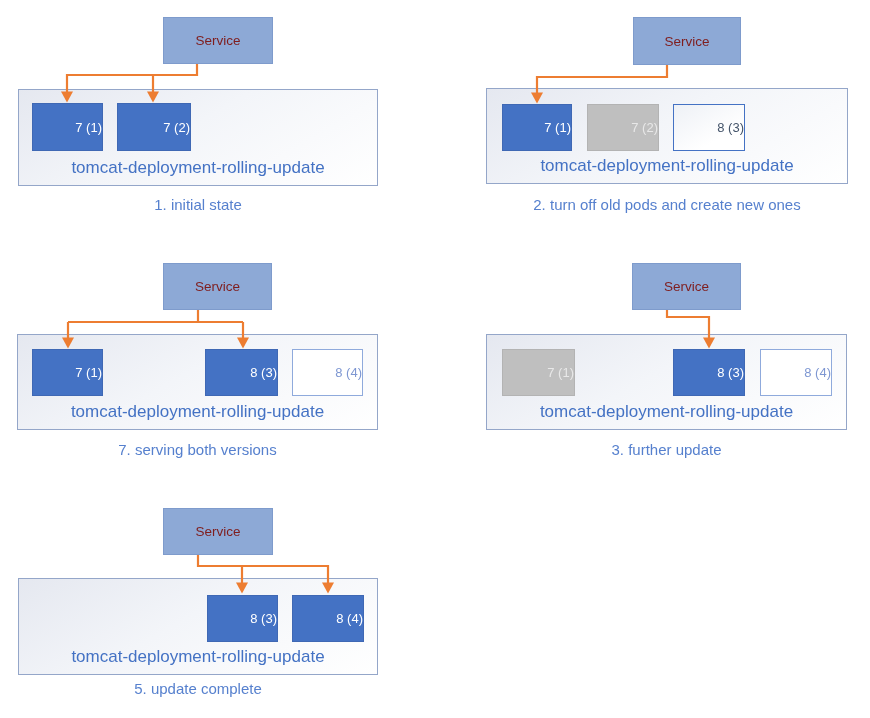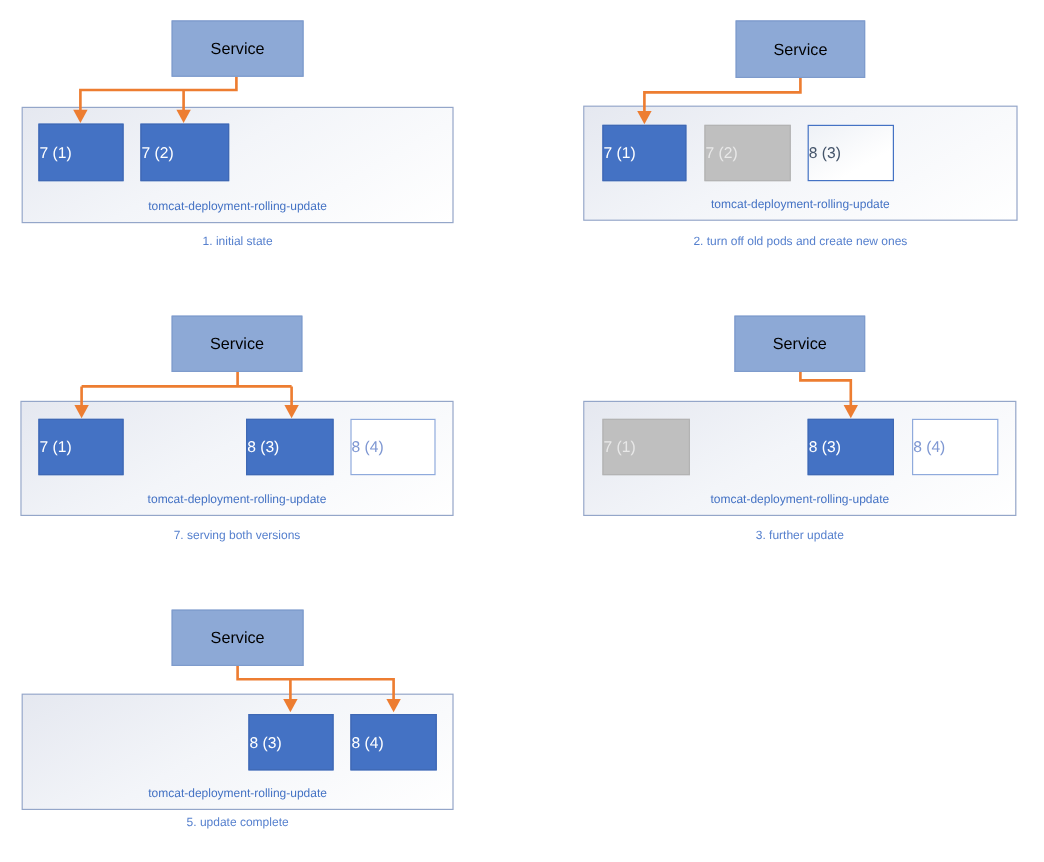--- a/index.html
+++ b/index.html
@@ -3,45 +3,45 @@
 <meta charset="utf-8">
 <style>
   html,body{margin:0;padding:0;background:#ffffff;}
   #stage{
     position:relative;width:870px;height:718px;background:#ffffff;overflow:hidden;
     font-family:"Liberation Sans",sans-serif;
   }
   .abs{position:absolute;box-sizing:border-box;}
   
   .service{
-    background:#8da9d6;border:1px solid #7e9bcc;color:#000000;
+    background:#8da9d6;border:1px solid #7e9bcc;color:#7f1d1d;
     display:flex;align-items:center;justify-content:center;
-    font-size:13.5px;z-index:3;
+    font-size:13.5px;z-index:3;margin-left:20px;
   }
   
   .deployment{
     background:linear-gradient(150deg,#e5e8f0 0%,#f3f5f9 45%,#ffffff 100%);
     border:1px solid #94a6c9;z-index:1;
   }
   .deployment-label{
     position:absolute;left:0;bottom:7px;width:100%;text-align:center;
-    color:#4472c4;font-size:10px;z-index:2;
+    color:#4472c4;font-size:17px;z-index:2;
   }
   
   .pod{
-    display:flex;align-items:center;justify-content:flex-start;
+    display:flex;align-items:center;justify-content:flex-end;
     font-size:13px;z-index:3;
   }
   .pod-active{background:#4472c4;border:1px solid #3f68b4;color:#ffffff;}
   .pod-terminated{background:#bfbfbf;border:1px solid #b3b3b3;color:#e8e8e8;}
   .pod-new{background:linear-gradient(150deg,#eef1f6 0%,#ffffff 70%);border:1px solid #4472c4;color:#44546a;}
   .pod-pending{background:#ffffff;border:1px solid #8faadc;color:#7e97d2;}
   
   .caption{
-    text-align:center;color:#5680ce;font-size:10px;z-index:2;
+    text-align:center;color:#5680ce;font-size:15px;z-index:2;
   }
   
   #arrows{position:absolute;left:0;top:0;z-index:2;pointer-events:none;}
   #arrows path.line{stroke:#ed7d31;stroke-width:2.2;fill:none;}
   #arrows path.head{fill:#ed7d31;stroke:none;}
 </style>
 </head>
 <body>
 
 <div id="stage">

